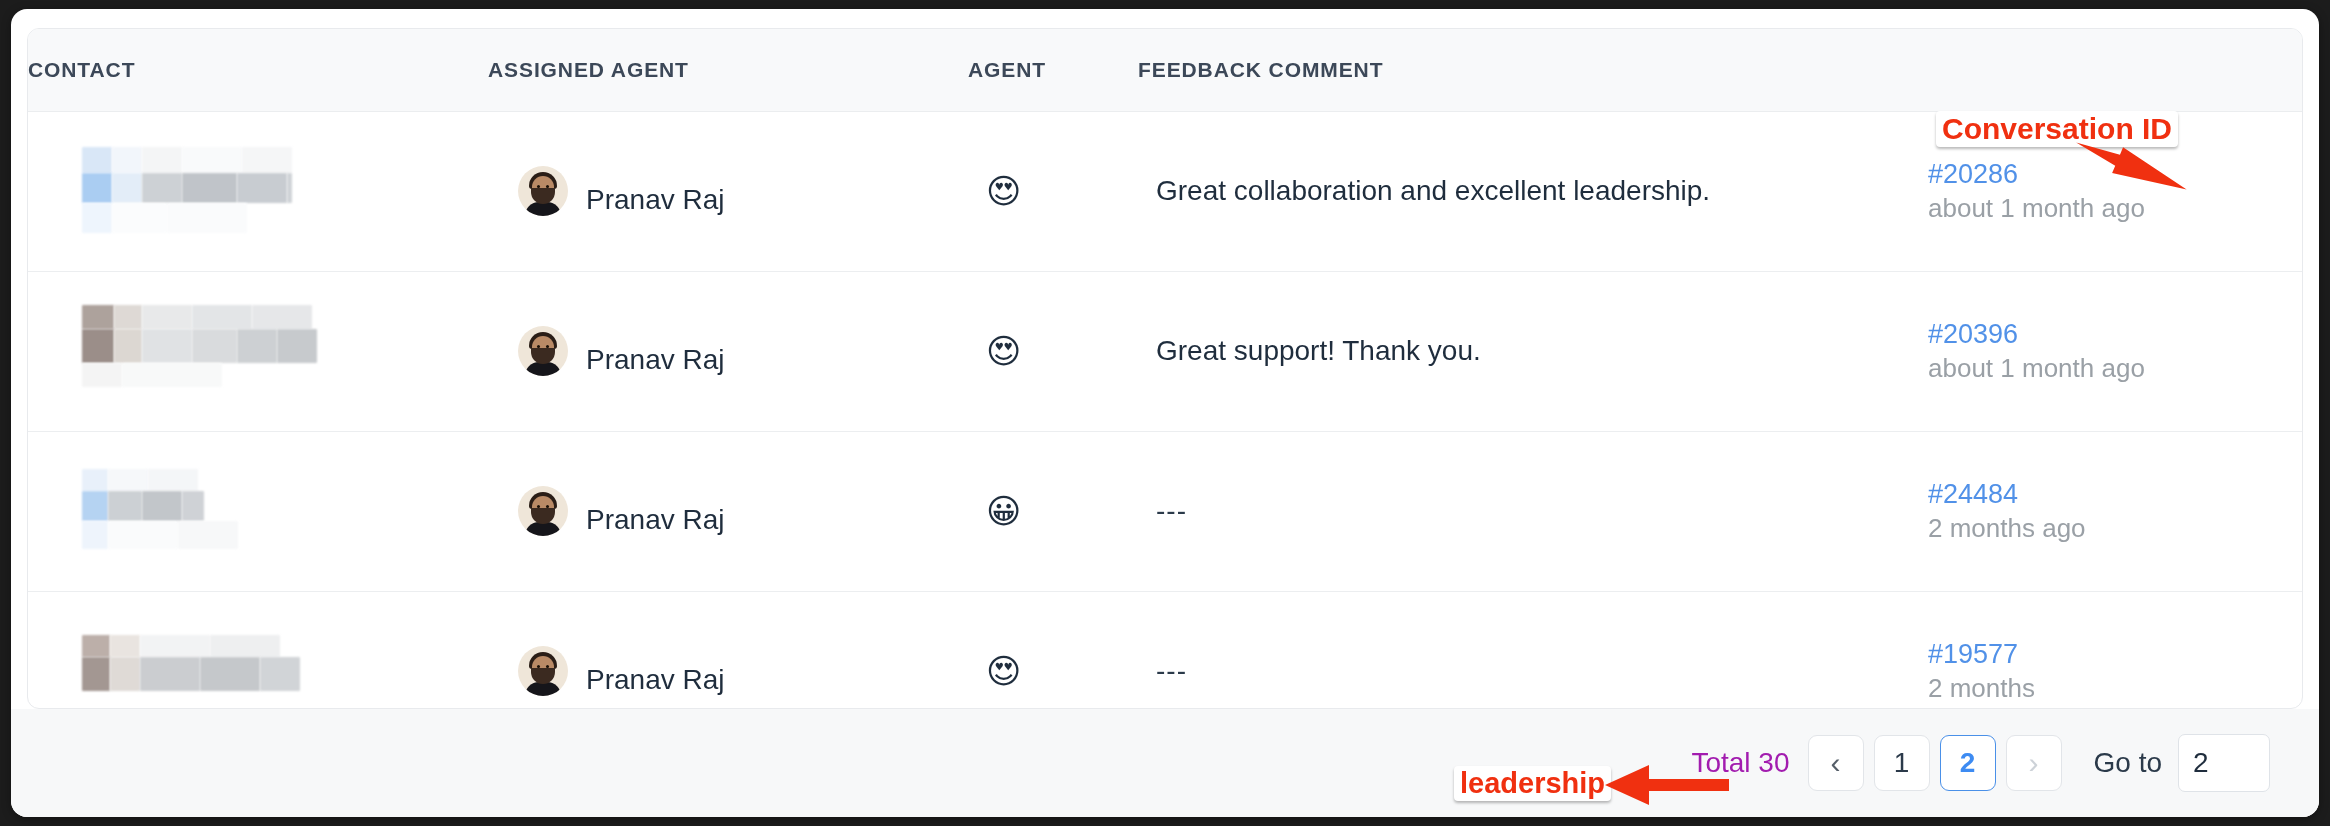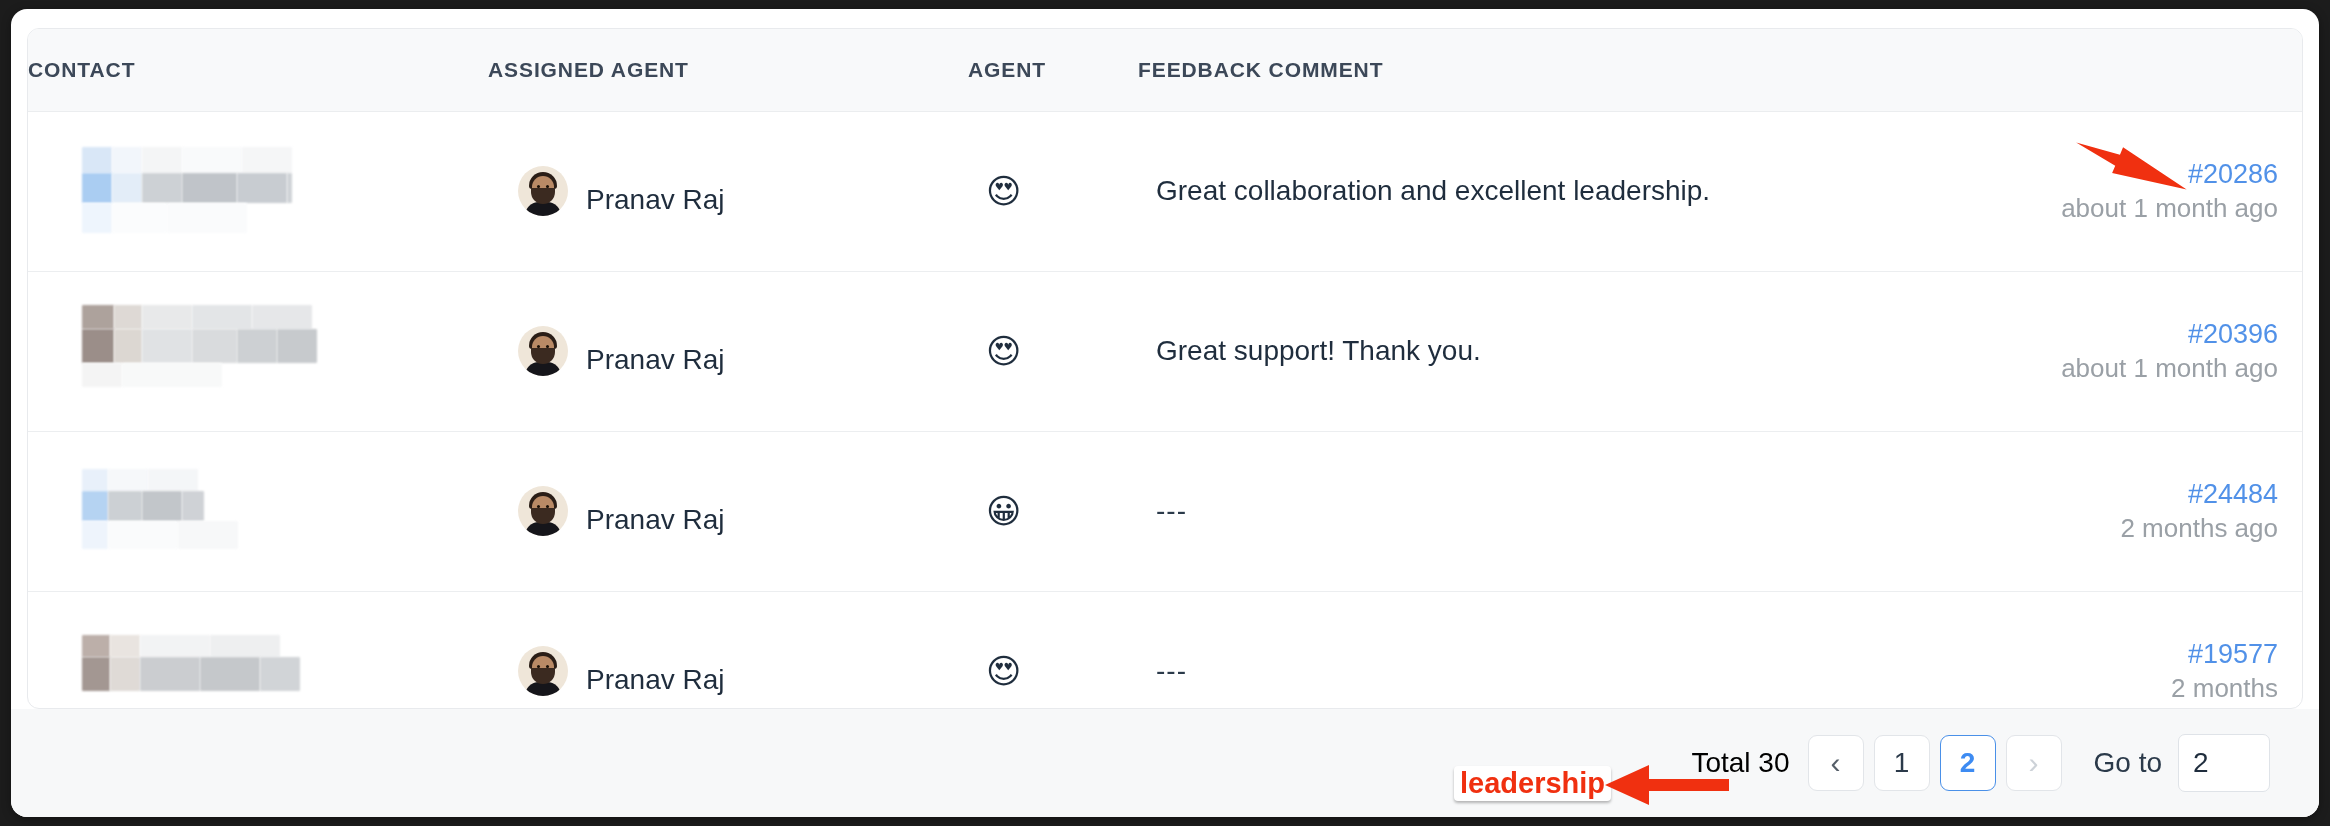--- a/index.html
+++ b/index.html
@@ -166,21 +166,21 @@
     padding-right: 16px;
     font-size: 28px;
     color: #1f2d3d;
     line-height: 1.35;
   }
   .comment.dash { color: #2b3a4a; letter-spacing: 1px; }
 
   
   .convid {
     padding-right: 26px;
-    text-align: right;
+    text-align: left;
     line-height: 1.28;
   }
   .convid .cid {
     display: block;
     font-size: 27px;
     color: #5191e8;
     cursor: pointer;
   }
   .convid .ago {
     display: block;
@@ -197,21 +197,21 @@
     height: 108px;
     background: #f7f8f9;
     display: flex;
     align-items: center;
     justify-content: flex-end;
     padding-right: 49px;
     gap: 0;
   }
   .total {
     font-size: 28px;
-    color: #000000;
+    color: #a21caf;
     margin-right: 18px;
     white-space: nowrap;
   }
   .pg-btn {
     width: 56px;
     height: 56px;
     border: 1px solid #e2e5e9;
     border-radius: 9px;
     background: #ffffff;
     display: flex;
@@ -488,20 +488,21 @@
       <div class="pg-btn">1</div>
       <div class="pg-btn active">2</div>
       <div class="pg-btn chev disabled">
         <span>›</span>
       </div>
 
       <span class="goto-label">Go to</span>
       <input class="goto-input" type="text" value="2" style="">
     </div>
 
+    <div class="anno" id="anno-convid">Conversation ID</div>
     <svg class="arrow-svg" id="arrow-convid" width="150" height="75" viewBox="0 0 150 75">
       <g transform="rotate(203 75 37)">
         <path d="M20 37 L95 23 L95 31 L140 37 L95 43 L95 51 Z" fill="#f03010"></path>
       </g>
     </svg>
 
     <div class="anno" id="anno-nav">leadership</div>
     <svg class="arrow-svg" id="arrow-nav" width="130" height="56" viewBox="0 0 130 56">
       <path d="M128 22 L48 22 L48 8 L4 28 L48 48 L48 34 L128 34 Z" fill="#f03010"></path>
     </svg>

